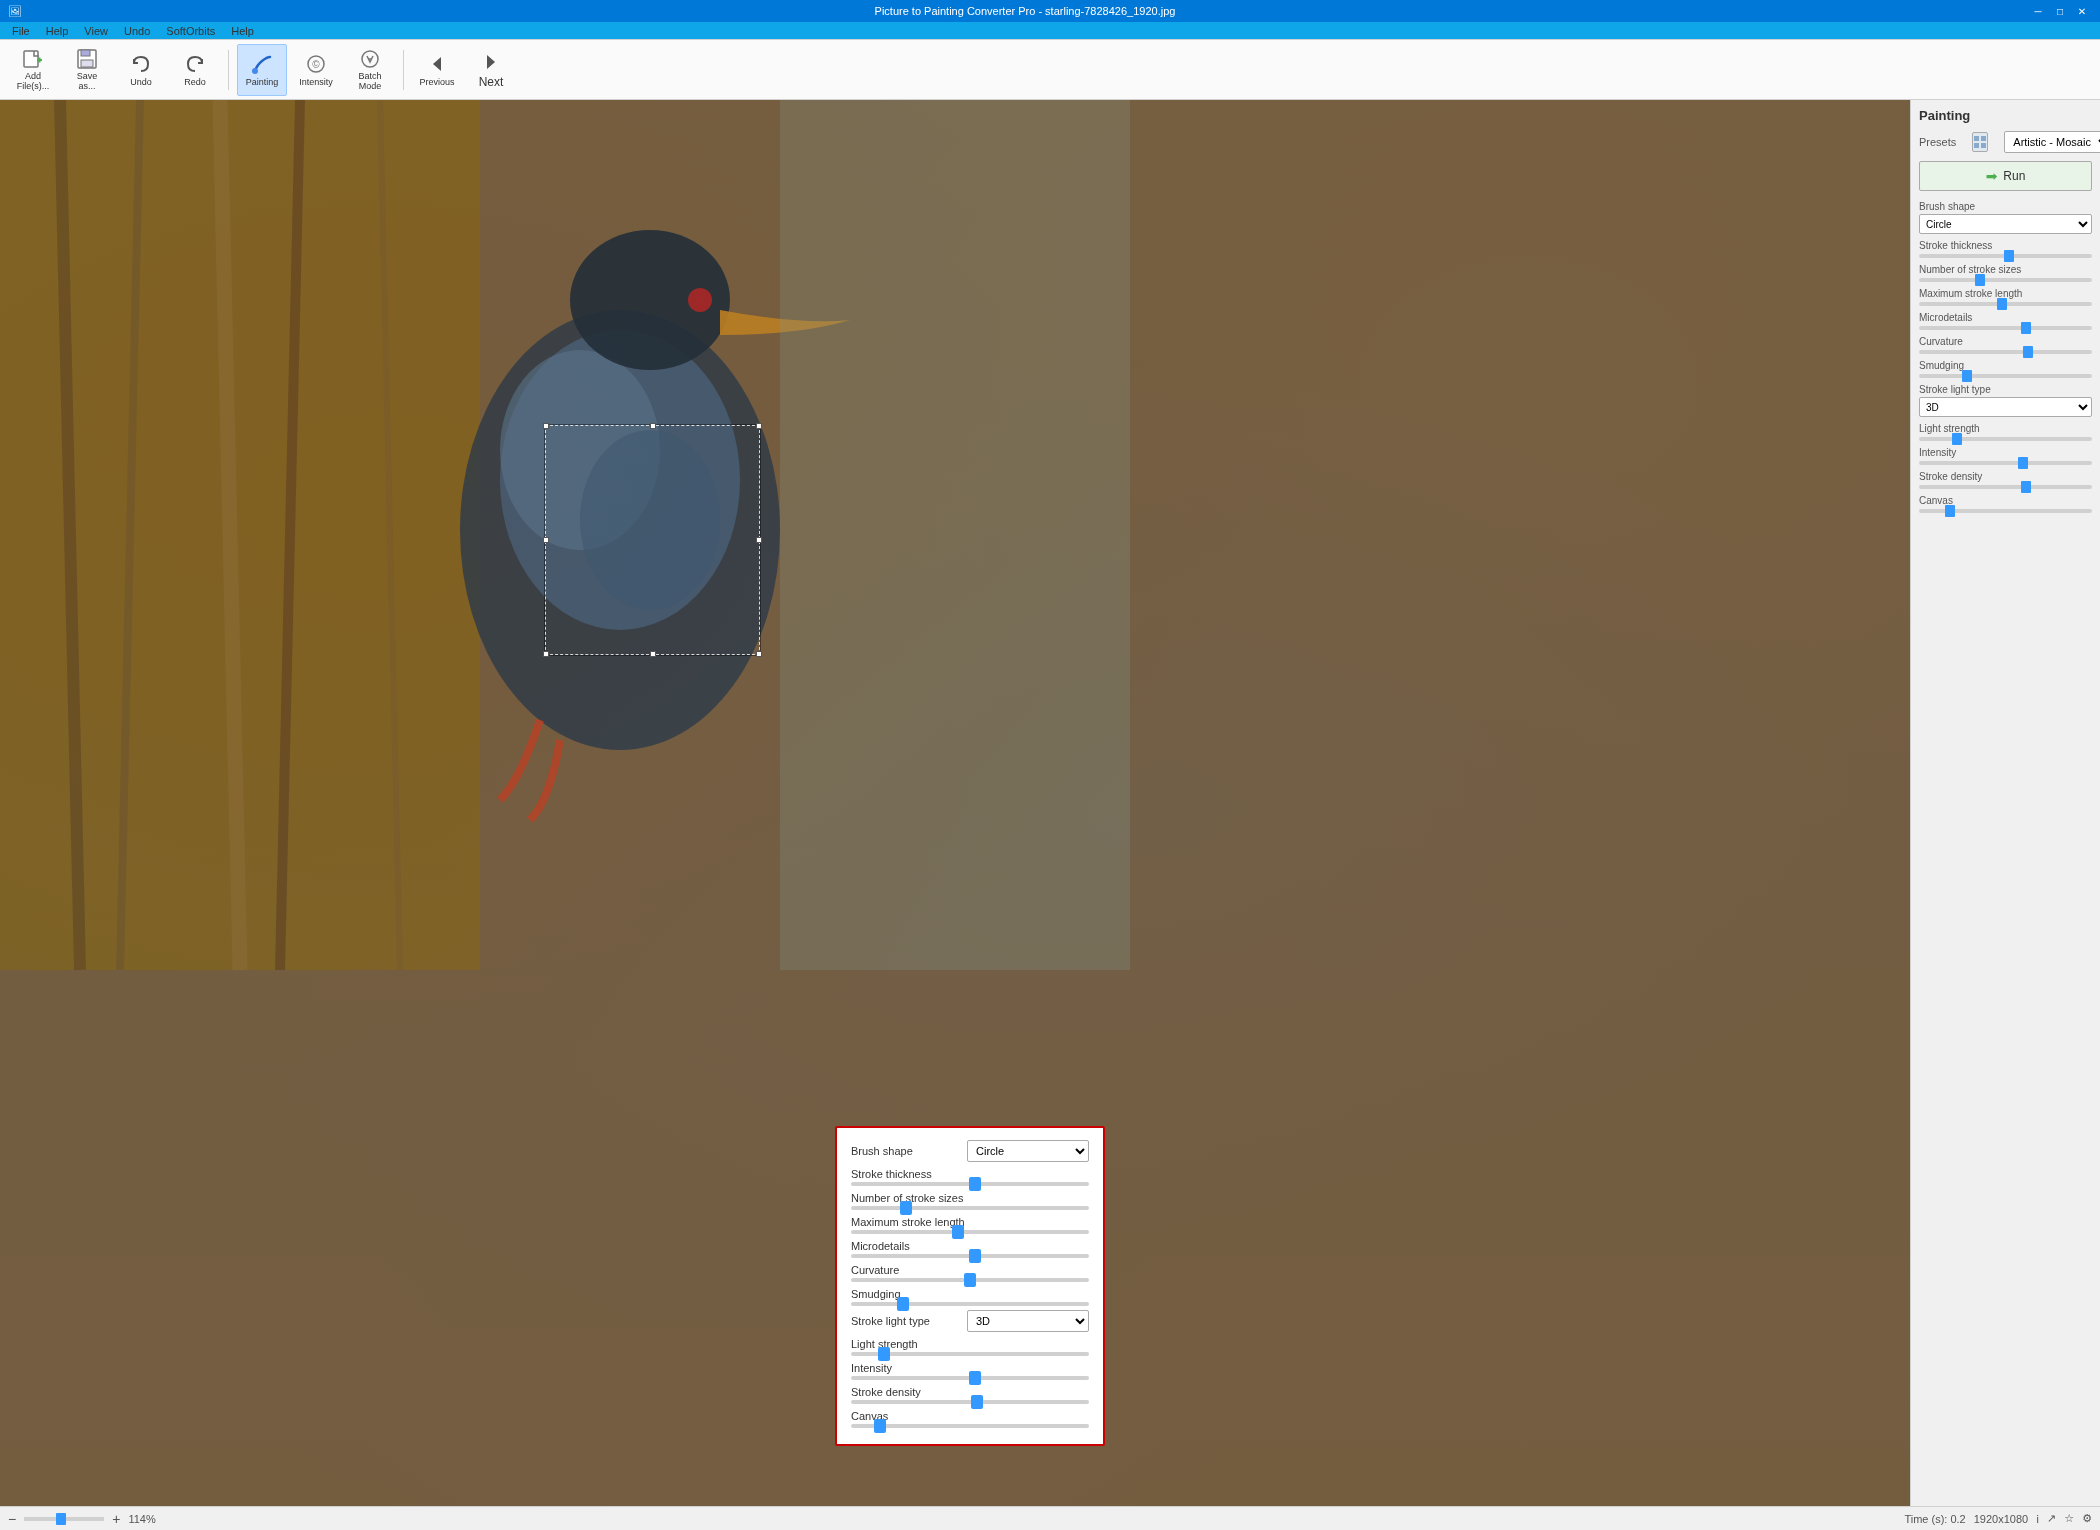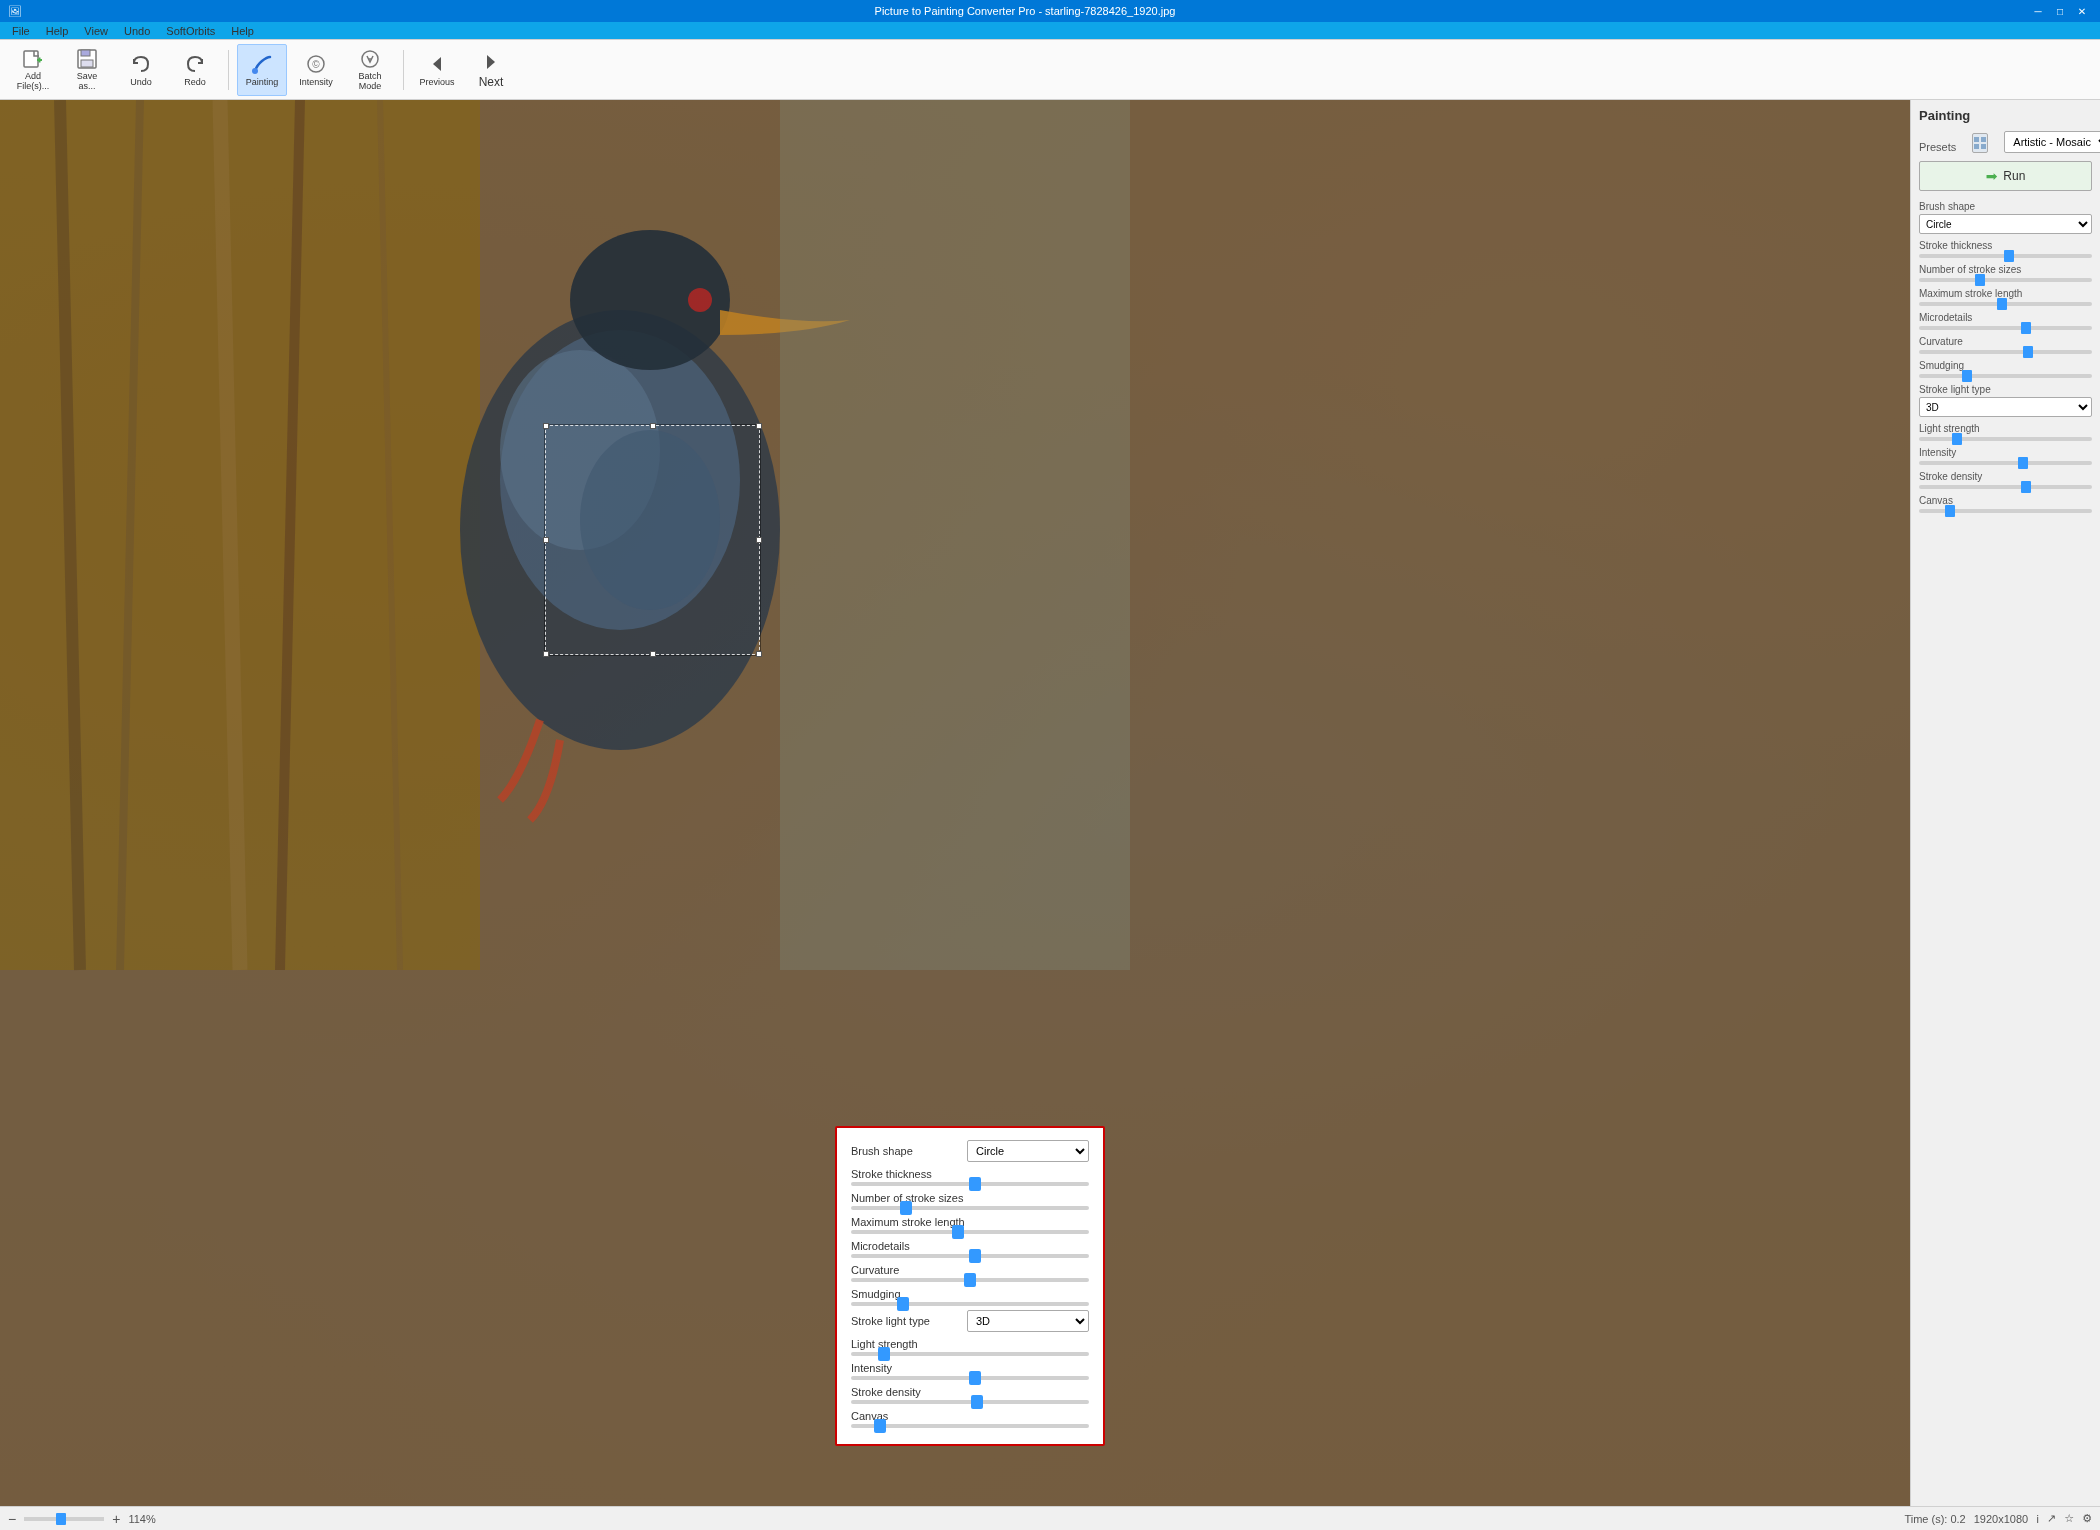--- a/index.html
+++ b/index.html
@@ -78,21 +78,21 @@
       padding: 12px 14px;
       width: 260px;
     }
 
     
     .right-sidebar {
       width: 190px; background: #f0f0f0; border-left: 1px solid #d0d0d0;
       padding: 8px; overflow-y: auto; flex-shrink: 0;
     }
     .sidebar-title { font-size: 13px; font-weight: 600; color: #333; margin-bottom: 8px; }
-    .presets-row { display: flex; align-items: flex-end; gap: 16px; margin-bottom: 8px; }
+    .presets-row { display: flex; align-items: center; gap: 16px; margin-bottom: 8px; }
     .presets-label { font-size: 11px; color: #555; width: 50px; }
     .preset-icon { width: 20px; height: 20px; background: #e0e8f0; border: 1px solid #aaa; border-radius: 2px; display: flex; align-items: center; justify-content: center; }
     .preset-dropdown {
       flex: 1; height: 22px; border: 1px solid #aaa; background: white;
       font-size: 11px; padding: 0 4px; border-radius: 2px;
     }
 
     .run-btn {
       width: 100%; height: 30px; background: #e8f4e8; border: 1px solid #aaa;
       border-radius: 2px; display: flex; align-items: center; justify-content: center;

